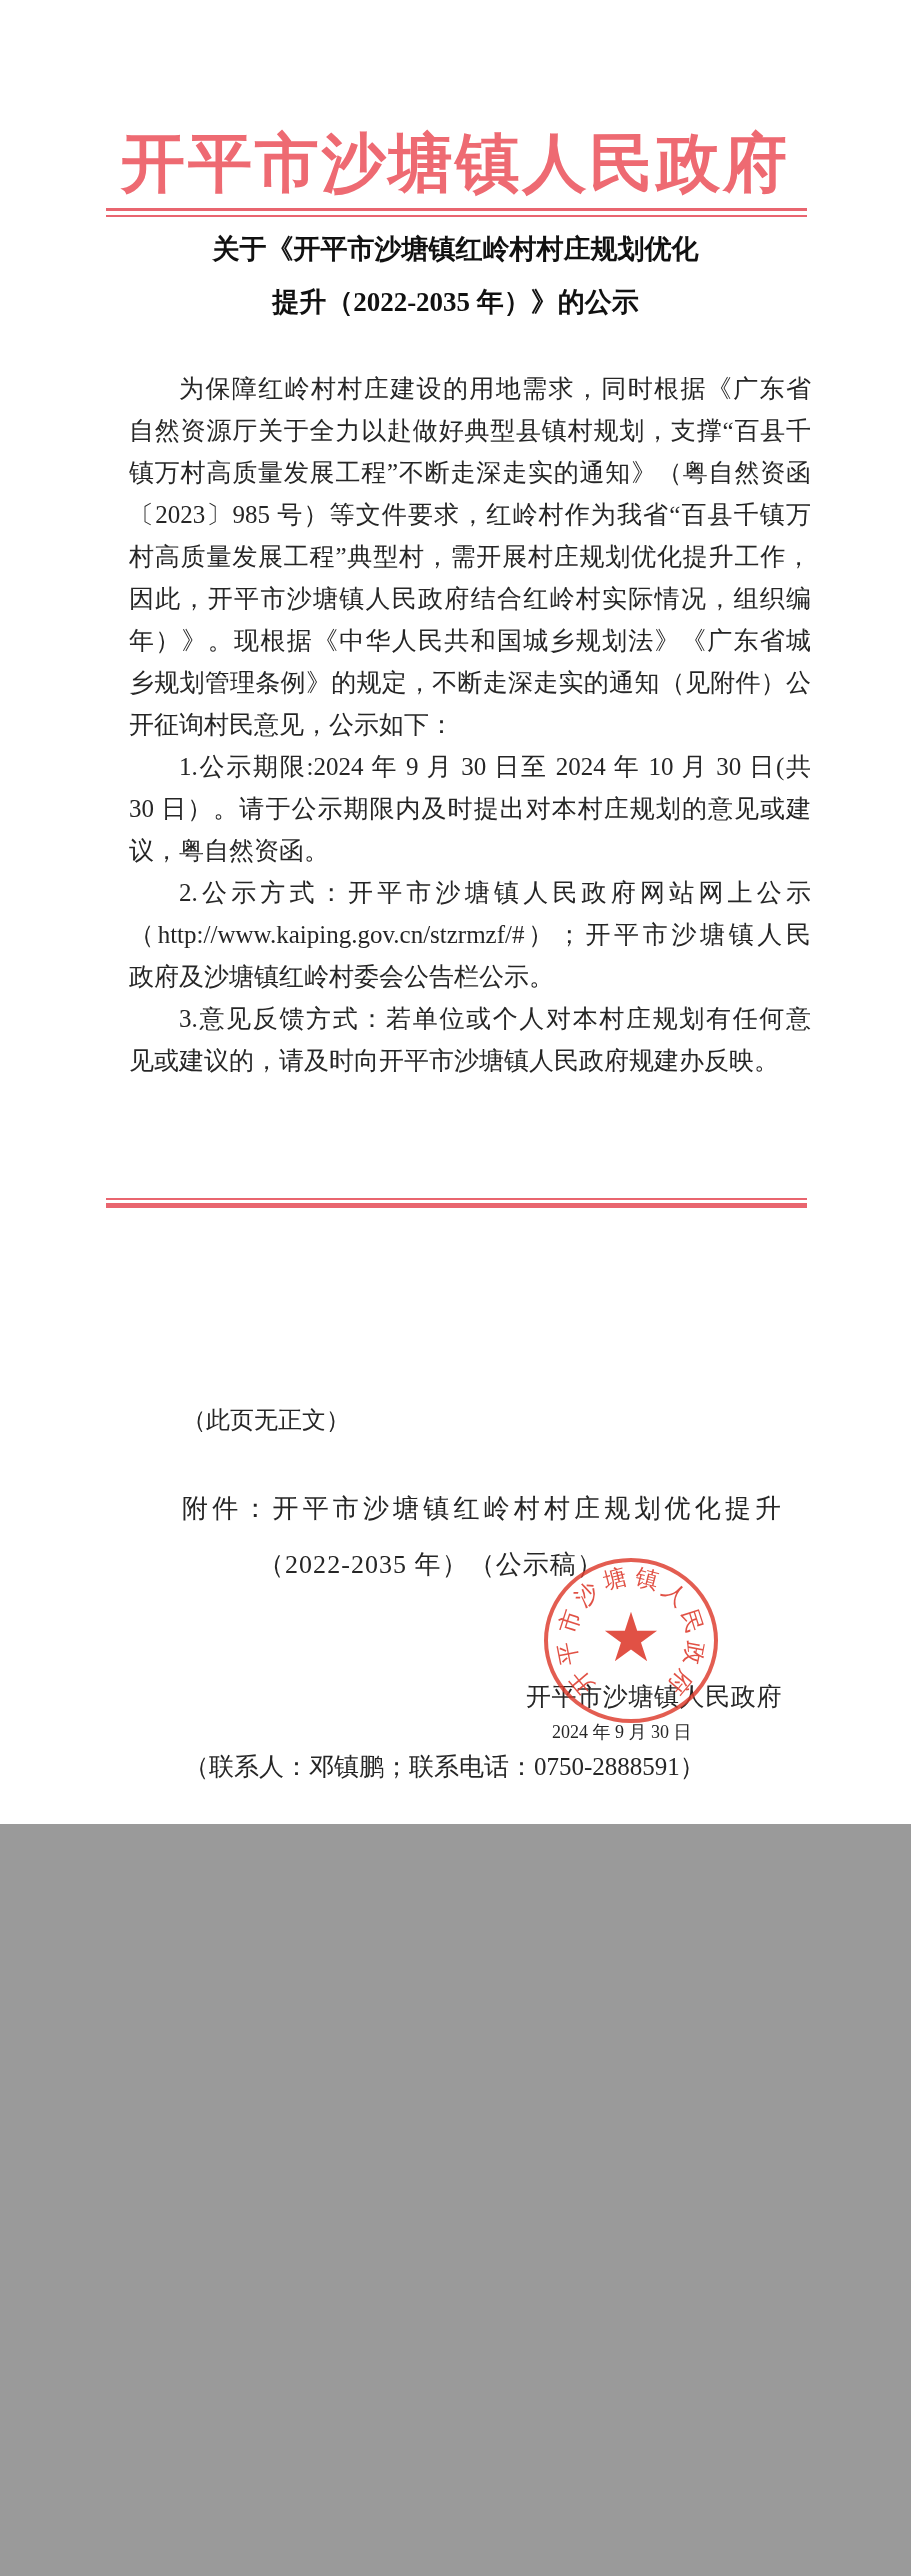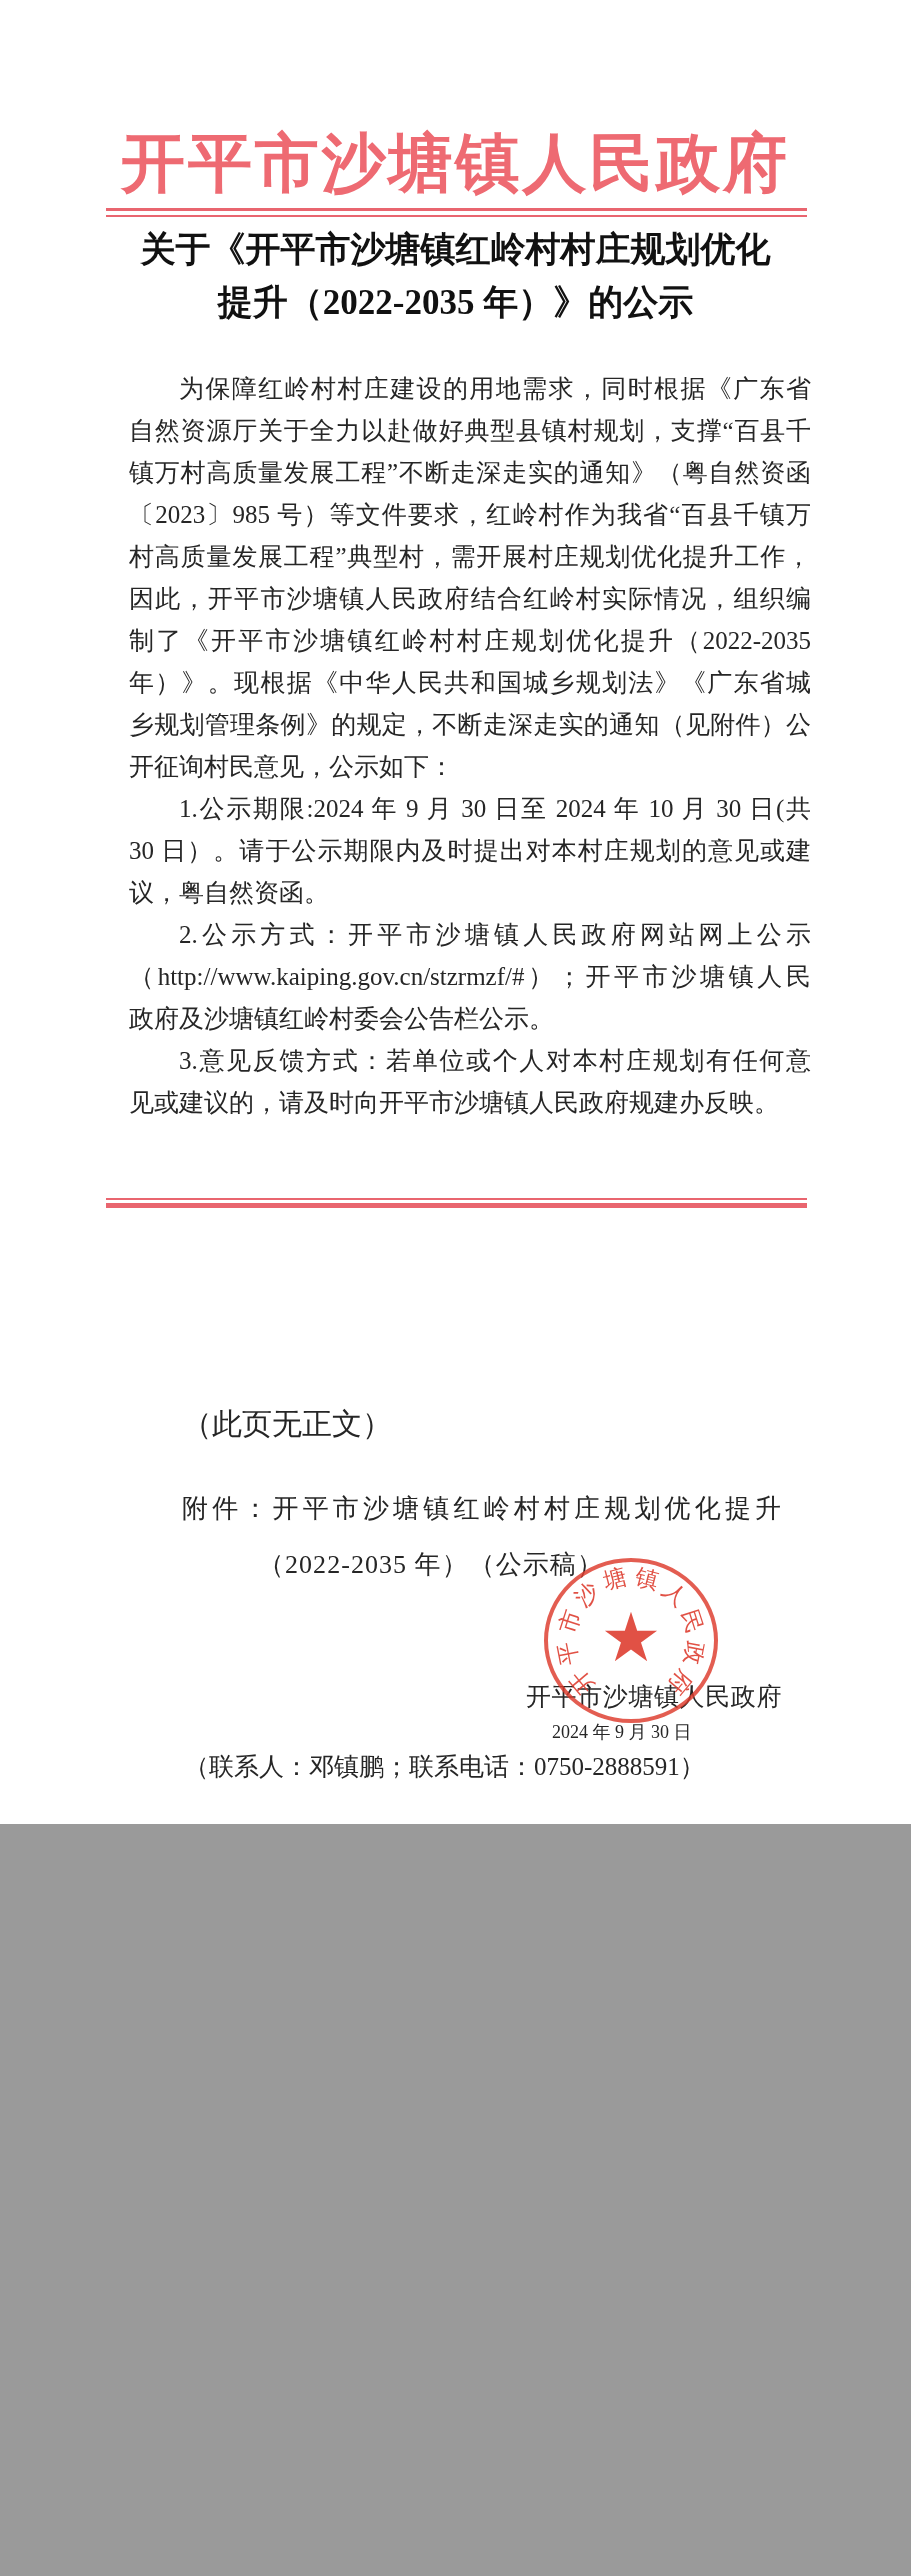--- a/index.html
+++ b/index.html
@@ -21,21 +21,21 @@
     color:#ee6a72;
     white-space:nowrap;
   }
   .rule{position:absolute;left:106px;width:701px;background:#e9656f;}
   .rule-a{top:208px;height:2.9px;}
   .rule-b{top:215px;height:1.7px;}
   
   .doc-title{
     position:absolute;top:223px;left:0;width:100%;
     text-align:center;
-    font-size:35px;line-height:53px;font-weight:bold;
+    font-size:27px;line-height:53px;font-weight:bold;
     color:#111;
     white-space:nowrap;
   }
   
   .body-block{
     position:absolute;top:368px;left:129px;width:682px;
     font-size:25px;line-height:42px;
   }
   .line{
     white-space:nowrap;
@@ -43,21 +43,21 @@
     text-align-last:justify;
   }
   .line.last{text-align-last:left;}
   .line.indent{text-indent:50px;}
   
   .div-a{top:1198px;height:2.3px;}
   .div-b{top:1203px;height:4.6px;}
   
   .note-no-text{
     position:absolute;top:1404px;left:182px;
-    font-size:30px;white-space:nowrap;
+    font-size:24px;white-space:nowrap;
   }
   .attach-1{
     position:absolute;top:1491px;left:182px;
     font-size:26px;letter-spacing:0.16em;white-space:nowrap;
   }
   .attach-2{
     position:absolute;top:1547px;left:258px;
     font-size:26px;letter-spacing:0.04em;white-space:nowrap;
   }
   .signer{
@@ -113,21 +113,20 @@
   </div>
 
   <div class="body-block">
 
   <div class="line indent">为保障红岭村村庄建设的用地需求，同时根据《广东省</div>
       <div class="line">自然资源厅关于全力以赴做好典型县镇村规划，支撑“百县千</div>
       <div class="line">镇万村高质量发展工程”不断走深走实的通知》（粤自然资函</div>
       <div class="line">〔2023〕985 号）等文件要求，红岭村作为我省“百县千镇万</div>
       <div class="line">村高质量发展工程”典型村，需开展村庄规划优化提升工作，</div>
       <div class="line">因此，开平市沙塘镇人民政府结合红岭村实际情况，组织编</div>
-      <div class="line">制了《开平市沙塘镇红岭村村庄规划优化提升（2022-2035</div>
       <div class="line">年）》。现根据《中华人民共和国城乡规划法》《广东省城</div>
       <div class="line">乡规划管理条例》的规定，不断走深走实的通知（见附件）公</div>
       <div class="line last">开征询村民意见，公示如下：</div>
       <div class="line indent">1.公示期限:2024 年 9 月 30 日至 2024 年 10 月 30 日(共</div>
       <div class="line">30 日）。请于公示期限内及时提出对本村庄规划的意见或建</div>
       <div class="line last">议，粤自然资函。</div>
       <div class="line indent">2.公示方式：开平市沙塘镇人民政府网站网上公示</div>
       <div class="line">（http://www.kaiping.gov.cn/stzrmzf/#）；开平市沙塘镇人民</div>
       <div class="line last">政府及沙塘镇红岭村委会公告栏公示。</div>
       <div class="line indent">3.意见反馈方式：若单位或个人对本村庄规划有任何意</div>

